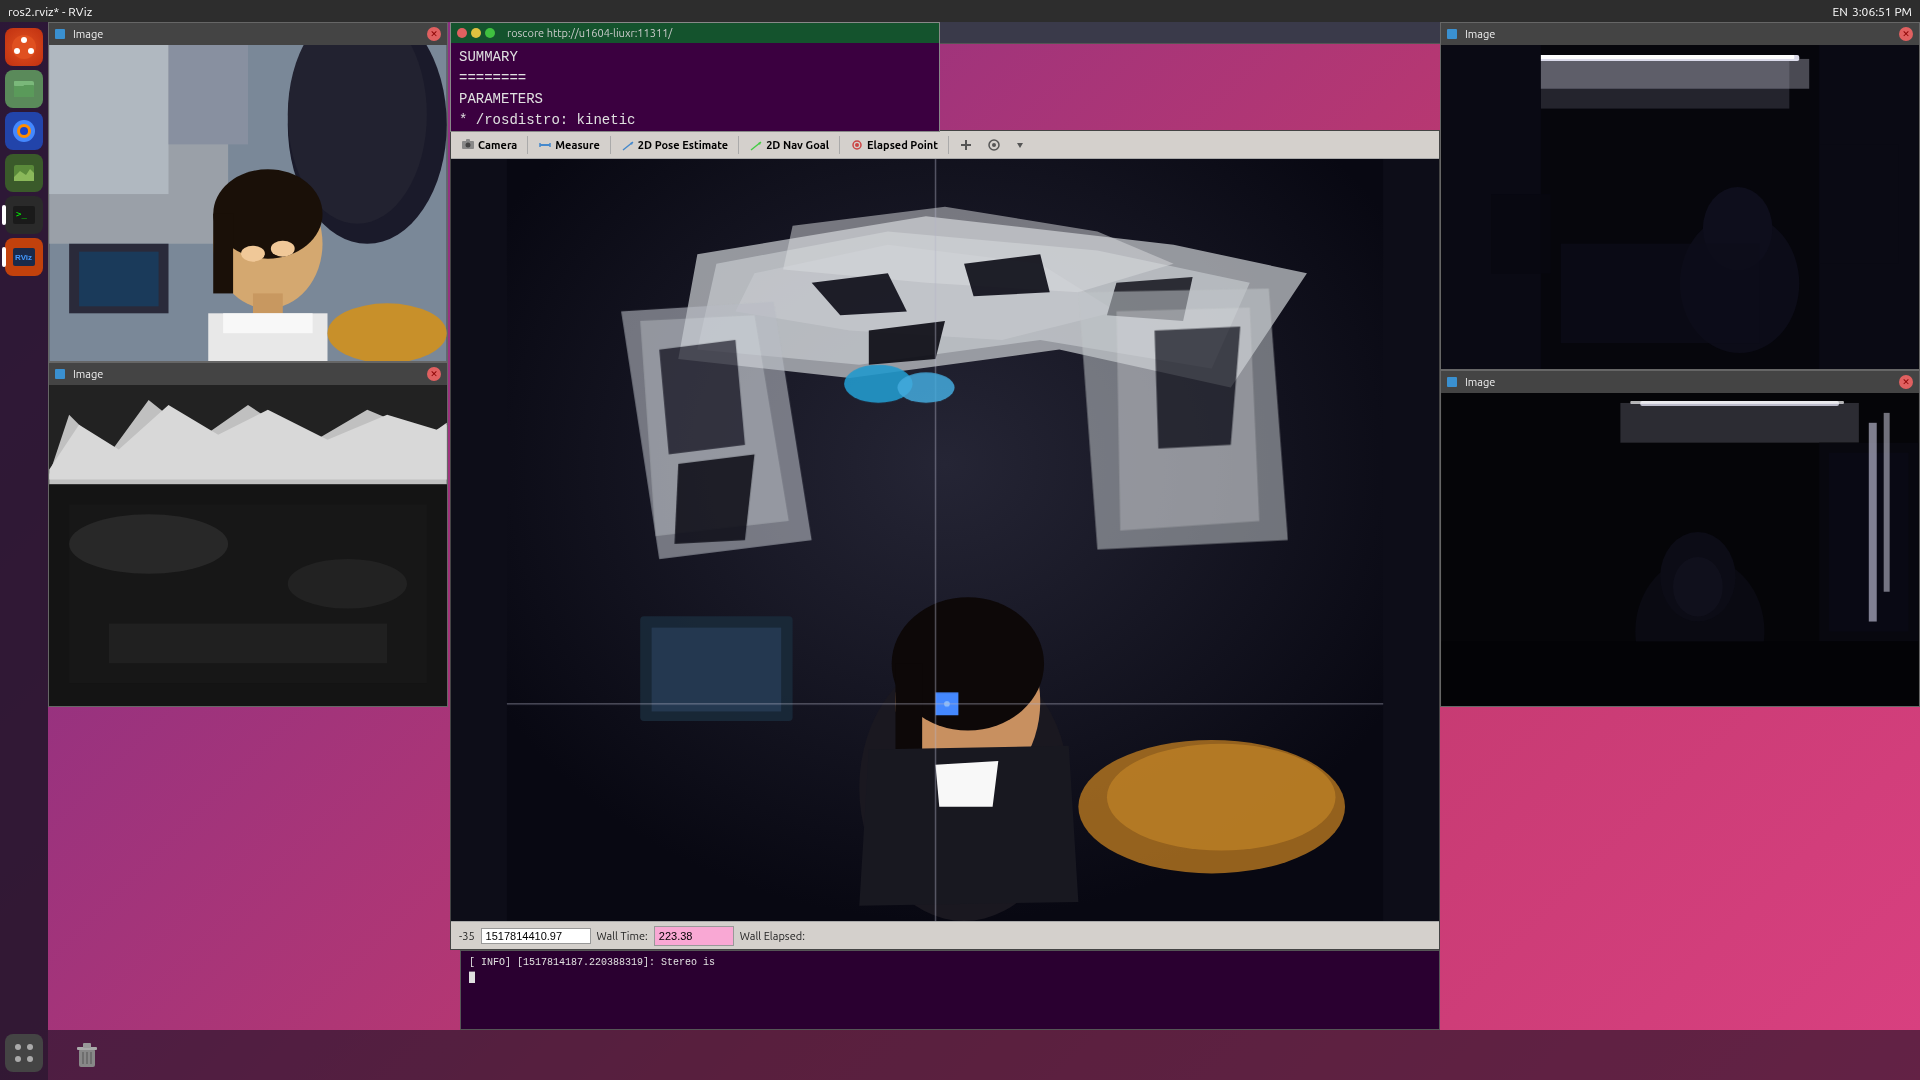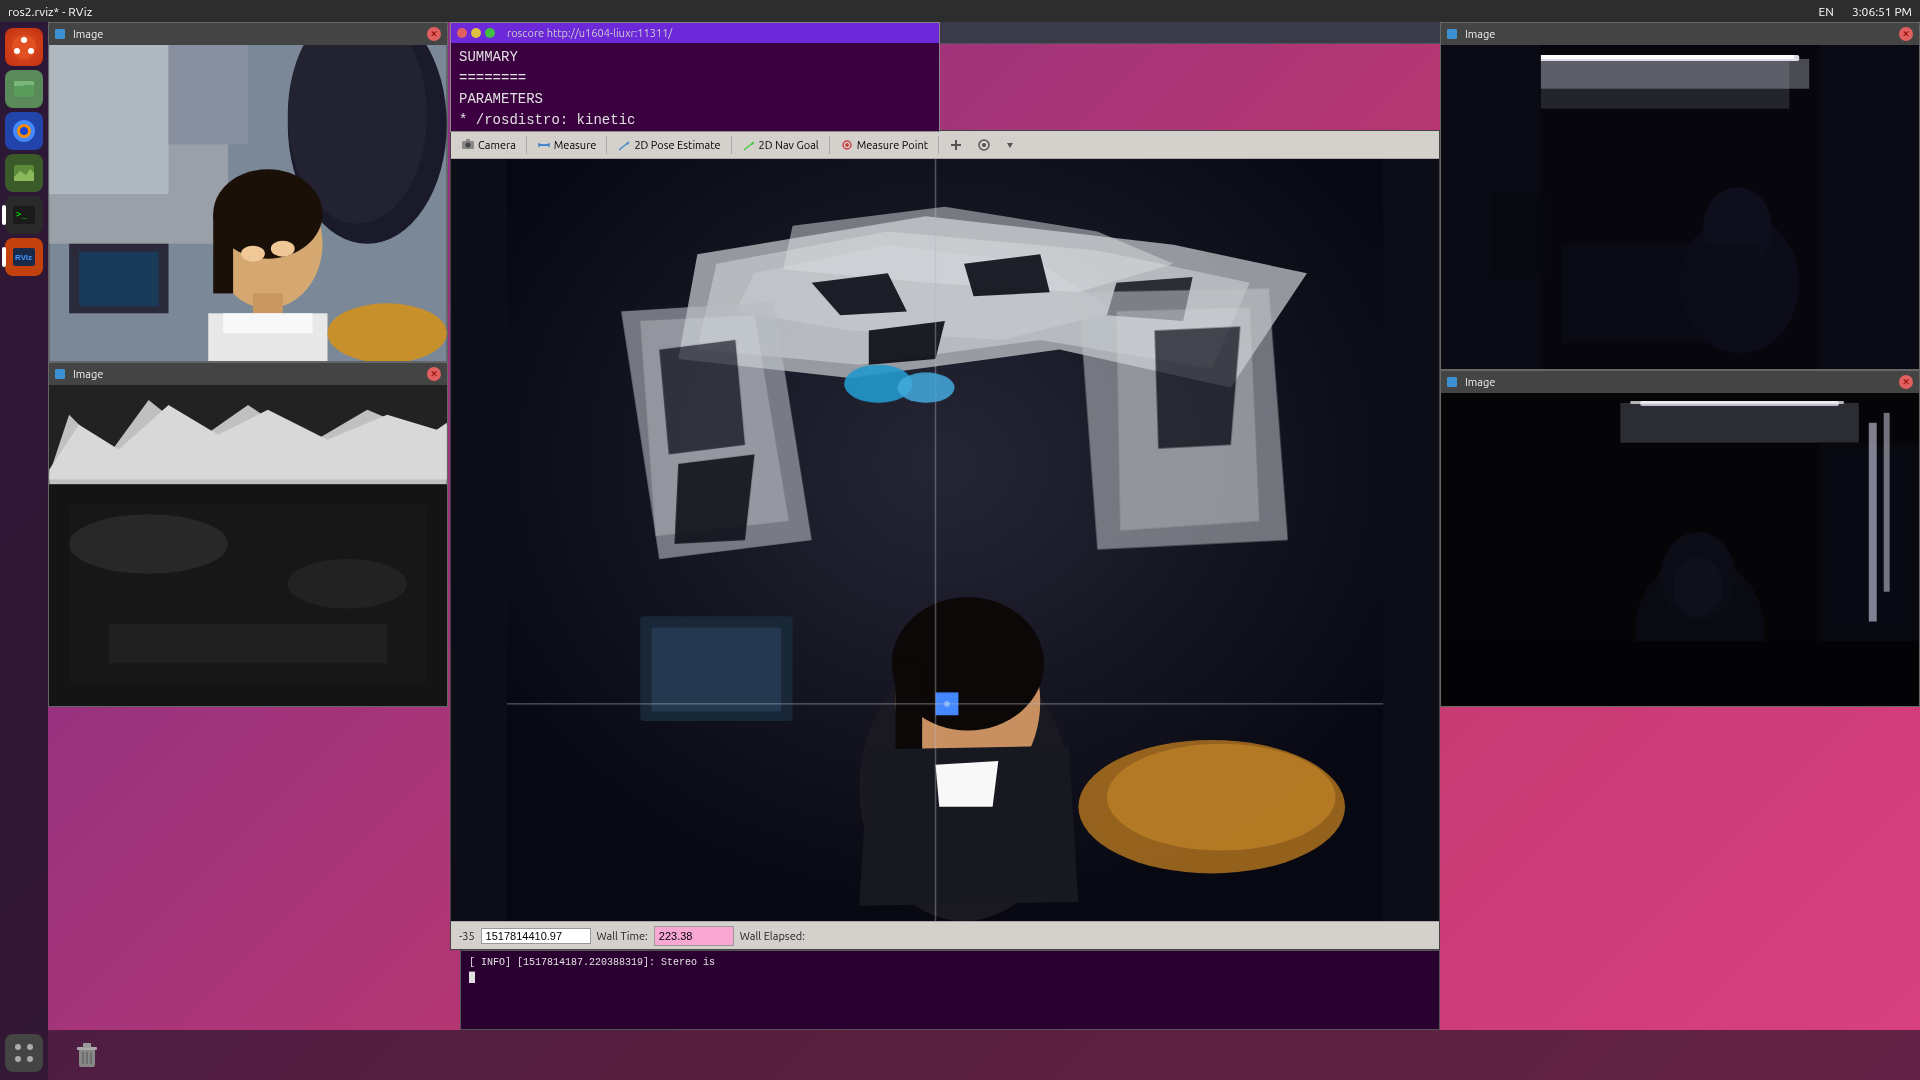--- a/index.html
+++ b/index.html
@@ -24,21 +24,21 @@
       padding: 4px 8px;
       z-index: 100;
     }
     .taskbar-title {
       color: #fff;
       font-size: 12px;
     }
     .taskbar-right {
       display: flex;
       align-items: center;
-      gap: 18px;
+      gap: 4px;
       color: #fff;
       font-size: 12px;
     }
 
     
     .sidebar {
       position: absolute;
       top: 22px;
       left: 0;
       width: 48px;
@@ -102,21 +102,21 @@
       left: 450px;
       width: 490px;
       height: 110px;
       background: #3b0040;
       border: 1px solid #888;
       z-index: 50;
       overflow: hidden;
     }
     .terminal-titlebar {
       height: 20px;
-      background: #6d28d9;
+      background: #14532d;
       display: flex;
       align-items: center;
       padding: 0 6px;
       gap: 4px;
     }
     .terminal-dot {
       width: 10px; height: 10px;
       border-radius: 50%;
     }
     .terminal-content {
@@ -396,21 +396,21 @@
     <div> * /rosdistro: kinetic</div>
   </div>
 </div>
 
 <div style="position:absolute; top:22px; left:450px; right:480px; height:22px; background:#3a3a4a; border-bottom:1px solid #555; z-index:48; display:flex; align-items:center; padding:0 8px; color:#ccc; font-size:11px; font-family:monospace;">
   <span>ense_ros2_camera reals</span>
 </div>
 
 <div style="position:absolute; top:130px; left:450px; right:480px; bottom:130px; background:#0d0d18; border:1px solid #444; z-index:45; display:flex; flex-direction:column; overflow:hidden;">
 
-  <div style="height:28px; background:#d4d0cc; display:flex; align-items:center; padding:0 4px; gap:2px; border-bottom:1px solid #aaa; flex-shrink:0;">
+  <div style="height:28px; background:#d4d0cc; display:flex; align-items:center; padding:0 4px; gap:2px; border-bottom:1px solid #aaa; flex-shrink:0;font-weight:bold;">
 
     <div class="toolbar-item">
       <svg width="14" height="14" viewBox="0 0 14 14">
           <rect x="1" y="3" width="12" height="8" rx="1" fill="#888"></rect>
           <circle cx="7" cy="7" r="2.5" fill="#444"></circle>
           <rect x="5" y="1" width="4" height="3" rx="1" fill="#888"></rect>
         </svg>
       <span>Camera</span>
     </div>
     <div class="toolbar-sep"></div>
@@ -441,21 +441,21 @@
         </svg>
       <span>2D Nav Goal</span>
     </div>
     <div class="toolbar-sep"></div>
 
     <div class="toolbar-item">
       <svg width="14" height="14" viewBox="0 0 14 14">
           <circle cx="7" cy="7" r="4" fill="none" stroke="#cc4444" stroke-width="1.5"></circle>
           <circle cx="7" cy="7" r="2" fill="#cc4444"></circle>
         </svg>
-      <span>Measure Point</span>
+      <span>Elapsed Point</span>
     </div>
     <div class="toolbar-sep"></div>
 
     <div class="toolbar-item">
       <svg width="14" height="14" viewBox="0 0 14 14">
           <line x1="7" y1="2" x2="7" y2="12" stroke="#555" stroke-width="2"></line>
           <line x1="2" y1="7" x2="12" y2="7" stroke="#555" stroke-width="2"></line>
         </svg>
     </div>
 

